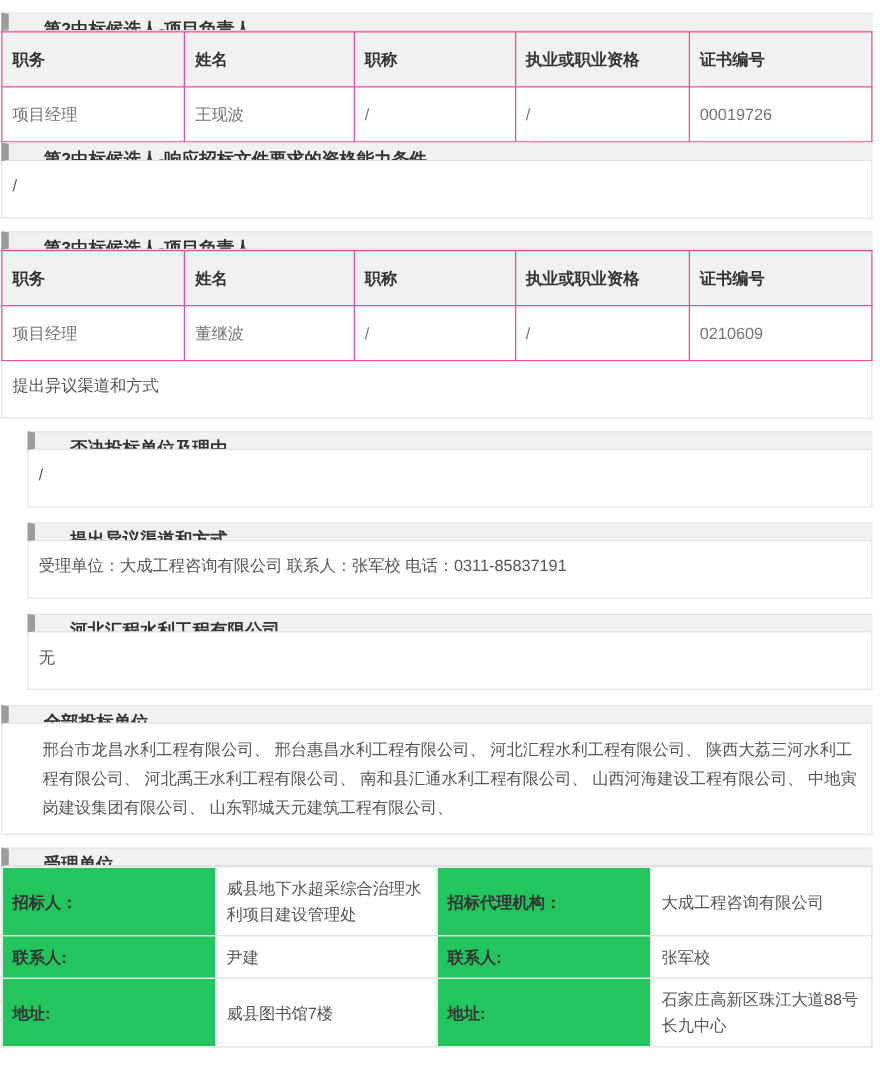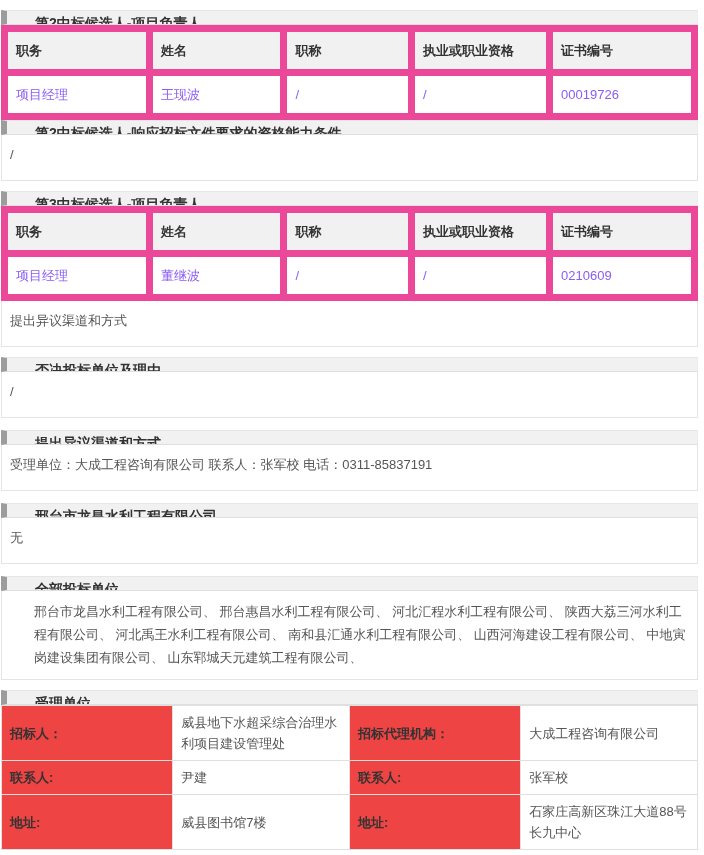--- a/index.html
+++ b/index.html
@@ -9,21 +9,21 @@
     font-family: "Liberation Sans", "DejaVu Sans", sans-serif;
     color: #555555;
   }
   .page {
     width: 697px;
     min-height: 855px;
     margin: 0 0 0 1px;
     padding-top: 10px;
   }
   .block { margin-bottom: 10px; }
-  .block.gap-lg { margin-bottom: 12px; }
+  .block.gap-lg { margin-bottom: 12px; padding-left: 21px; }
 
   .sec-header {
     background: #f1f1f1;
     border-left: 6px solid #9c9c9c;
     border-top: 1px solid #e6e6e6;
     border-bottom: 1px solid #dfdfdf;
     border-right: 1px solid #ececec;
     height: 15px;
     line-height: 24px;
     font-size: 14px;
@@ -44,53 +44,53 @@
     line-height: 22px;
   }
   .content-box.tall { line-height: 23px; padding-bottom: 10px; padding-left: 32px; }
 
   table.grid {
     width: 100%;
     border-collapse: collapse;
     table-layout: fixed;
   }
   table.grid th, table.grid td {
-    border: 7px solid #ec4899;
+    border: 1px solid #ec4899;
     font-size: 13px;
     text-align: left;
     padding: 0 8px;
     height: 44px;
     font-weight: normal;
     overflow: hidden;
   }
   table.grid th {
     background: #f1f1f1;
     color: #333333;
     font-weight: bold;
   }
-  table.grid td { color: #8b5cf6; }
+  table.grid td { color: #737373; }
 
   .c1 { width: 21%; } .c2 { width: 19.5%; } .c3 { width: 18.5%; }
   .c4 { width: 20%; } .c5 { width: 21%; }
 
   table.contact {
     width: 100%;
     border-collapse: collapse;
     table-layout: fixed;
   }
   table.contact td {
     border: 1px solid #e0e0e0;
     font-size: 13px;
     padding: 6px 8px;
     line-height: 21px;
     vertical-align: middle;
     overflow: hidden;
   }
   table.contact td.lbl {
-    background: #ef4444;
+    background: #22c55e;
     color: #333333;
     font-weight: bold;
     width: 24.6%;
   }
   table.contact td.val { color: #555555; width: 25.4%; }
   table.contact tr.two-line td { height: 55px; }
   table.contact tr.one-line td { height: 33px; }
 </style>
 </head>
 <body>
@@ -173,21 +173,21 @@
 
   <div class="block gap-lg">
     <div class="sec-header">
       <span>提出异议渠道和方式</span>
     </div>
     <div class="content-box">受理单位：大成工程咨询有限公司 联系人：张军校 电话：0311-85837191</div>
   </div>
 
   <div class="block gap-lg">
     <div class="sec-header">
-      <span>邢台市龙昌水利工程有限公司</span>
+      <span>河北汇程水利工程有限公司</span>
     </div>
     <div class="content-box">无</div>
   </div>
 
   <div class="block">
     <div class="sec-header">
       <span>全部投标单位</span>
     </div>
     <div class="content-box tall">邢台市龙昌水利工程有限公司、 邢台惠昌水利工程有限公司、 河北汇程水利工程有限公司、 陕西大荔三河水利工程有限公司、 河北禹王水利工程有限公司、 南和县汇通水利工程有限公司、 山西河海建设工程有限公司、 中地寅岗建设集团有限公司、 山东郓城天元建筑工程有限公司、</div>
   </div>

